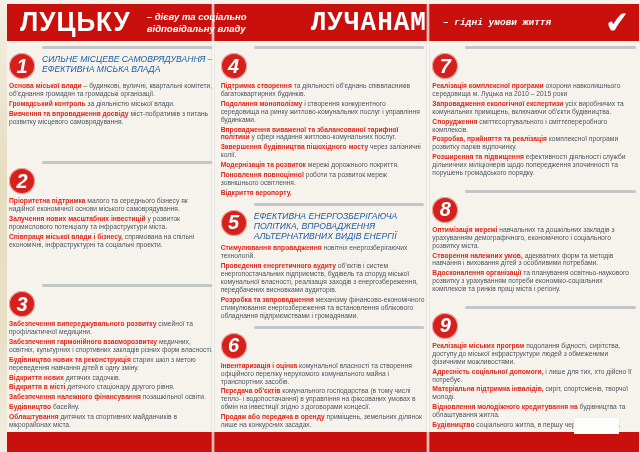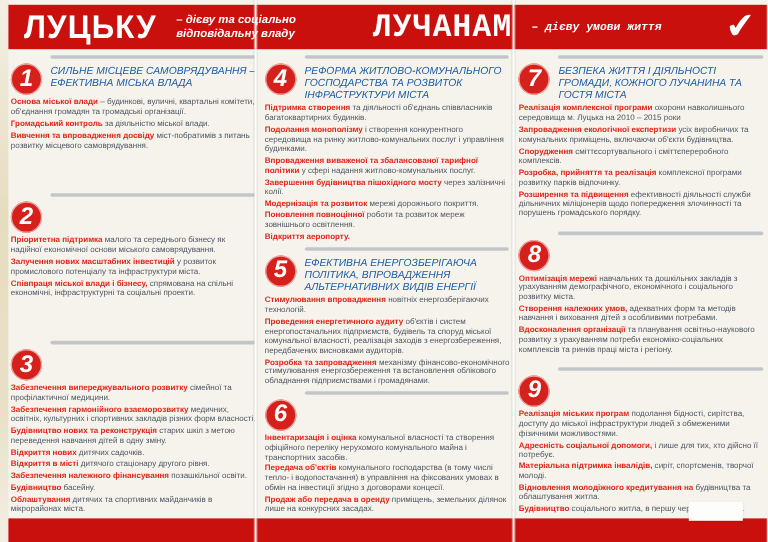--- a/index.html
+++ b/index.html
@@ -79,21 +79,21 @@
   <div class="scan-edge"></div>
 
   <div class="banner">
     <div class="banner-half left">
       <div class="big-title">ЛУЦЬКУ</div>
       <div class="slogan">– дієву та соціально
 відповідальну владу</div>
     </div>
     <div class="banner-half right">
       <div class="big-title">ЛУЧАНАМ</div>
-      <div class="slogan">– дієву умови життя</div>
+      <div class="slogan">– гідні умови життя</div>
       <div class="check">✔</div>
     </div>
   </div>
 
   <div class="content">
     <div class="col">
   <div class="section">
     <div class="rule"></div>
     <div class="head">
       <div class="badge">1</div>
@@ -133,21 +133,20 @@
             <p class="item"><b class="lead">Будівництво</b> <span class="rest">басейну.</span></p>
             <p class="item"><b class="lead">Облаштування</b> <span class="rest">дитячих та спортивних майданчиків в мікрорайонах міста.</span></p>
           </div>
   </div>
 </div>
     <div class="col">
   <div class="section">
     <div class="rule"></div>
     <div class="head">
       <div class="badge">4</div>
-      <h2 class="title">РЕФОРМА ЖИТЛОВО-КОМУНАЛЬНОГО ГОСПОДАРСТВА ТА РОЗВИТОК ІНФРАСТРУКТУРИ МІСТА</h2>
     </div>
     <div class="items">
             <p class="item"><b class="lead">Підтримка створення</b> <span class="rest">та діяльності об'єднань співвласників багатоквартирних будинків.</span></p>
             <p class="item"><b class="lead">Подолання монополізму</b> <span class="rest">і створення конкурентного середовища на ринку житлово-комунальних послуг і управління будинками.</span></p>
             <p class="item"><b class="lead">Впровадження виваженої та збалансованої тарифної політики</b> <span class="rest">у сфері надання житлово-комунальних послуг.</span></p>
             <p class="item"><b class="lead">Завершення будівництва пішохідного мосту</b> <span class="rest">через залізничні колії.</span></p>
             <p class="item"><b class="lead">Модернізація та розвиток</b> <span class="rest">мережі дорожнього покриття.</span></p>
             <p class="item"><b class="lead">Поновлення повноцінної</b> <span class="rest">роботи та розвиток мереж зовнішнього освітлення.</span></p>
             <p class="item"><b class="lead">Відкриття аеропорту.</b> <span class="rest"></span></p>
           </div>
@@ -176,21 +175,20 @@
             <p class="item"><b class="lead">Передача об'єктів</b> <span class="rest">комунального господарства (в тому числі тепло- і водопостачання) в управління на фіксованих умовах в обмін на інвестиції згідно з договорами концесії.</span></p>
             <p class="item"><b class="lead">Продаж або передача в оренду</b> <span class="rest">приміщень, земельних ділянок лише на конкурсних засадах.</span></p>
           </div>
   </div>
 </div>
     <div class="col">
   <div class="section">
     <div class="rule"></div>
     <div class="head">
       <div class="badge">7</div>
-      <h2 class="title">БЕЗПЕКА ЖИТТЯ І ДІЯЛЬНОСТІ ГРОМАДИ, КОЖНОГО ЛУЧАНИНА ТА ГОСТЯ МІСТА</h2>
     </div>
     <div class="items">
             <p class="item"><b class="lead">Реалізація комплексної програми</b> <span class="rest">охорони навколишнього середовища м. Луцька на 2010 – 2015 роки</span></p>
             <p class="item"><b class="lead">Запровадження екологічної експертизи</b> <span class="rest">усіх виробничих та комунальних приміщень, включаючи об'єкти будівництва.</span></p>
             <p class="item"><b class="lead">Спорудження</b> <span class="rest">сміттєсортувального і сміттєпереробного комплексів.</span></p>
             <p class="item"><b class="lead">Розробка, прийняття та реалізація</b> <span class="rest">комплексної програми розвитку парків відпочинку.</span></p>
             <p class="item"><b class="lead">Розширення та підвищення</b> <span class="rest">ефективності діяльності служби дільничних міліціонерів щодо попередження злочинності та порушень громадського порядку.</span></p>
           </div>
   </div>
 

